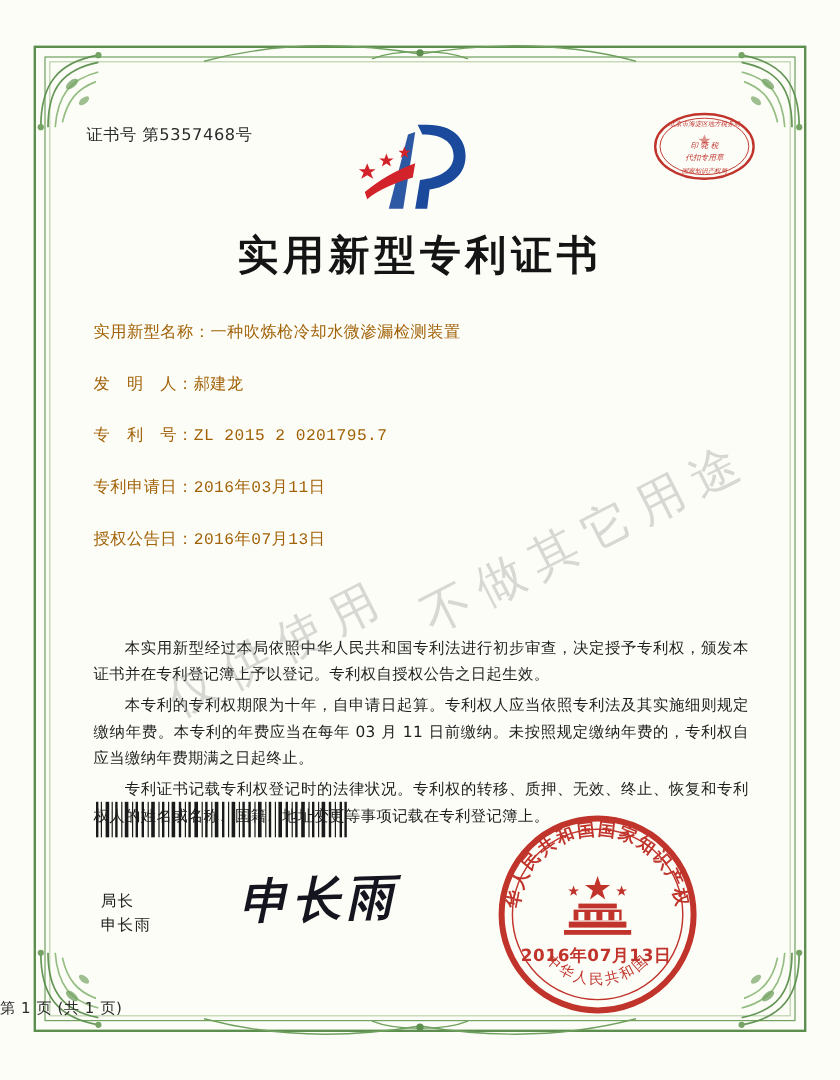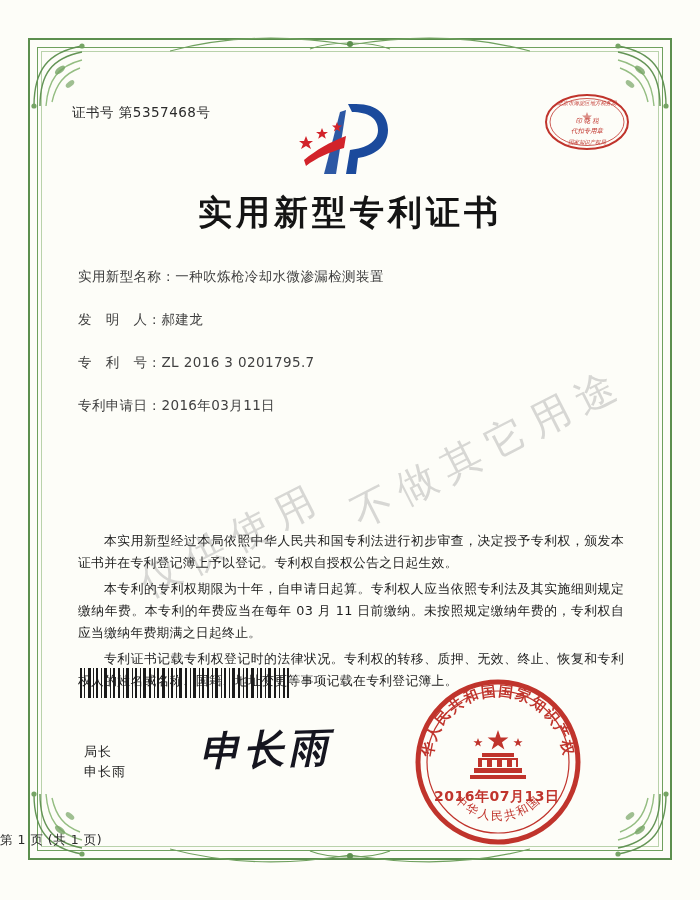--- a/index.html
+++ b/index.html
@@ -124,24 +124,25 @@
   }
 
   .fields {
     position: absolute;
     left: 78px;
     top: 268px;
     width: 545px;
   }
   .field {
     font-size: 13.5px;
-    color: #404040;
+    color: #a16207;
     margin-bottom: 25px;
     white-space: nowrap;
     letter-spacing: 0.4px;
+    font-family: Liberation Mono, monospace;
   }
   .field .lab { display:inline; }
   .field .val { display:inline; }
 
   .body-text {
     position: absolute;
     left: 78px;
     top: 530px;
     width: 546px;
     font-size: 12.8px;
@@ -363,24 +364,27 @@
     <div class="doc-title">实用新型专利证书</div>
 
     <div class="fields">
       <div class="field">
         <span class="lab">实用新型名称：</span><span class="val">一种吹炼枪冷却水微渗漏检测装置</span>
       </div>
       <div class="field">
         <span class="lab">发　明　人：</span><span class="val">郝建龙</span>
       </div>
       <div class="field">
-        <span class="lab">专　利　号：</span><span class="val">ZL 2016 3 0201795.7</span>
+        <span class="lab">专　利　号：</span><span class="val">ZL 2015 2 0201795.7</span>
       </div>
       <div class="field">
         <span class="lab">专利申请日：</span><span class="val">2016年03月11日</span>
+      </div>
+      <div class="field">
+        <span class="lab">授权公告日：</span><span class="val">2016年07月13日</span>
       </div>
     </div>
 
     <div class="body-text">
       <p>本实用新型经过本局依照中华人民共和国专利法进行初步审查，决定授予专利权，颁发本证书并在专利登记簿上予以登记。专利权自授权公告之日起生效。</p>
       <p>本专利的专利权期限为十年，自申请日起算。专利权人应当依照专利法及其实施细则规定缴纳年费。本专利的年费应当在每年 03 月 11 日前缴纳。未按照规定缴纳年费的，专利权自应当缴纳年费期满之日起终止。</p>
       <p>专利证书记载专利权登记时的法律状况。专利权的转移、质押、无效、终止、恢复和专利权人的姓名或名称、国籍、地址变更等事项记载在专利登记簿上。</p>
     </div>
 
     <div class="watermark">

